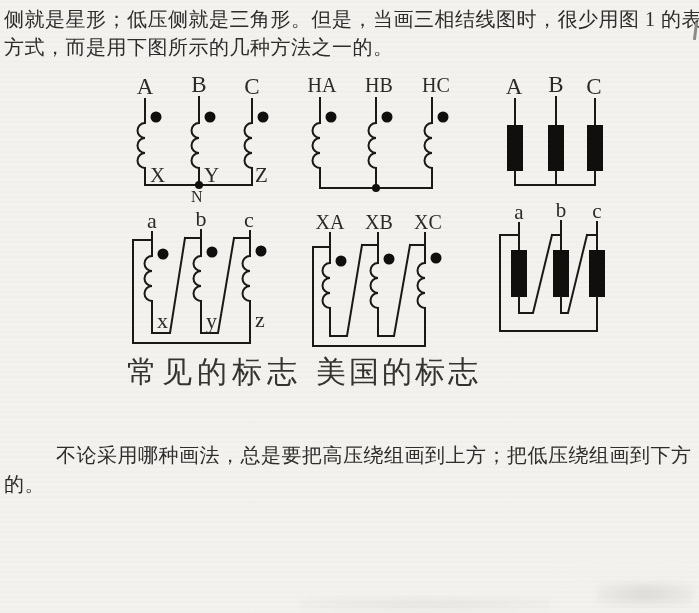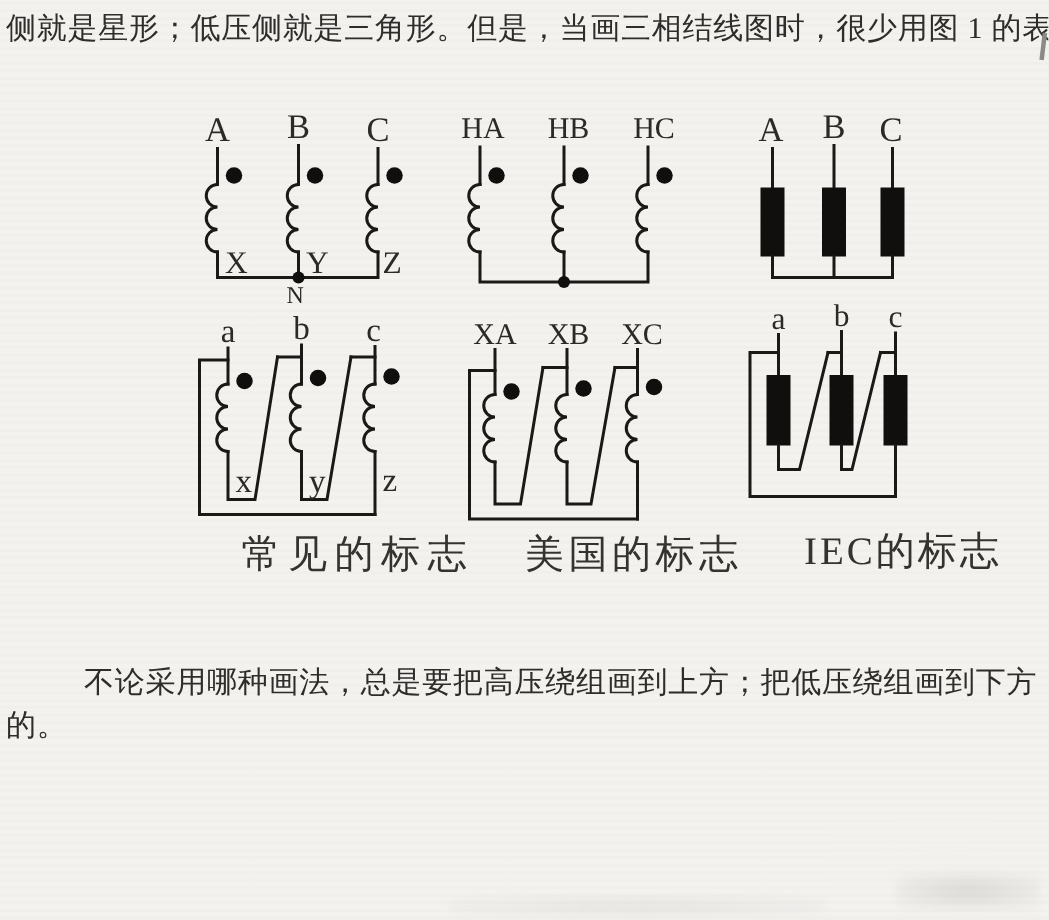--- a/index.html
+++ b/index.html
@@ -9,37 +9,38 @@
     background:#f3f2ef;
     background-image:repeating-linear-gradient(0deg, rgba(0,0,0,0.012) 0 2px, transparent 2px 5px);
     font-family:"Liberation Serif","DejaVu Serif",serif;
     color:#2e2d2b;
   }
   .textblock{position:absolute;left:4px;width:692px;font-size:20px;line-height:28.7px;letter-spacing:0.5px;}
   .tline{white-space:nowrap;}
   .indent-first .tline:first-child{text-indent:2.6em;}
   .intro{top:5px;line-height:28px;}
   .bodytext{top:441px;}
-  .collabel{position:absolute;font-size:26px;color:#35332f;white-space:nowrap;margin-left:34px;}
+  .collabel{position:absolute;font-size:30px;color:#35332f;white-space:nowrap;}
   .caption{position:absolute;left:213px;top:384px;font-size:21px;letter-spacing:1px;color:#33312d;white-space:nowrap;}
   svg{position:absolute;overflow:visible;}
   svg path, svg line{stroke:#1a1917;stroke-width:2;fill:none;stroke-linecap:square;stroke-linejoin:miter;}
   svg rect{fill:#100f0e;stroke:none;}
   svg circle{fill:#100f0e;stroke:none;}
   svg text{fill:#2b2a27;font-family:"Liberation Serif","DejaVu Serif",serif;}
   .t23{font-size:23px;} .t22{font-size:22px;} .t21{font-size:21px;} .t20{font-size:20px;} .t16{font-size:16px;}
   .smudge{position:absolute;pointer-events:none;}
 </style>
 </head>
 <body>
 
 <div class="page">
 
   <div class="textblock intro">
       <div class="tline">侧就是星形；低压侧就是三角形。但是，当画三相结线图时，很少用图 1 的表示</div>
+      <div class="tline">方式，而是用下图所示的几种方法之一的。</div>
     </div>
 
   <svg style="left:104px;top:76px;" width="175" height="130" viewBox="0 0 175 130">
     <text class="t23" x="41" y="18" text-anchor="middle">A</text>
     <text class="t23" x="95" y="16" text-anchor="middle">B</text>
     <text class="t23" x="148" y="18" text-anchor="middle">C</text>
     <path d="M41 23 V47 M95 21 V47 M148 23 V47"></path>
     <circle cx="52" cy="41" r="5.5"></circle>
     <circle cx="106" cy="41" r="5.5"></circle>
     <circle cx="159" cy="41" r="5.5"></circle>
@@ -129,21 +130,20 @@
     <rect x="25" y="54" width="16" height="47"></rect>
     <rect x="67" y="54" width="16" height="47"></rect>
     <rect x="103" y="54" width="16" height="47"></rect>
     <path d="M33 101 V117 H47 L66 39"></path>
     <path d="M75 101 V117 H82 L101 39"></path>
     <path d="M111 101 V135"></path>
   </svg>
 
   <div class="collabel" style="left:127px;top:352px;letter-spacing:5px;">常见的标志</div>
   <div class="collabel" style="left:316px;top:352px;letter-spacing:3px;text-align:right;">美国的标志</div>
-  <div class="collabel" style="left:502px;top:350px;letter-spacing:2px;">IEC的标志</div>
 
 
   <div class="textblock bodytext">
     <div class="indent-first">
         <div class="tline">不论采用哪种画法，总是要把高压绕组画到上方；把低压绕组画到下方</div>
         <div class="tline">的。</div>
       </div>
   </div>
 
   <div class="smudge" style="left:552px;top:546px;width:150px;height:44px;background:radial-gradient(ellipse at center, rgba(242,241,238,0.65), rgba(242,241,238,0));"></div>

